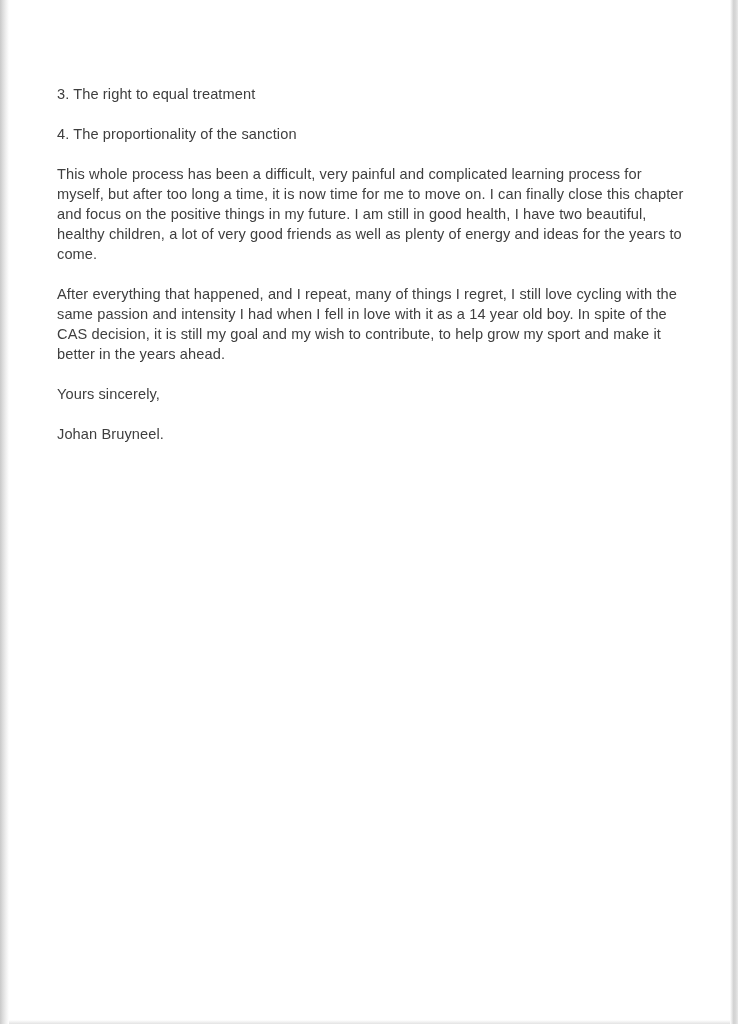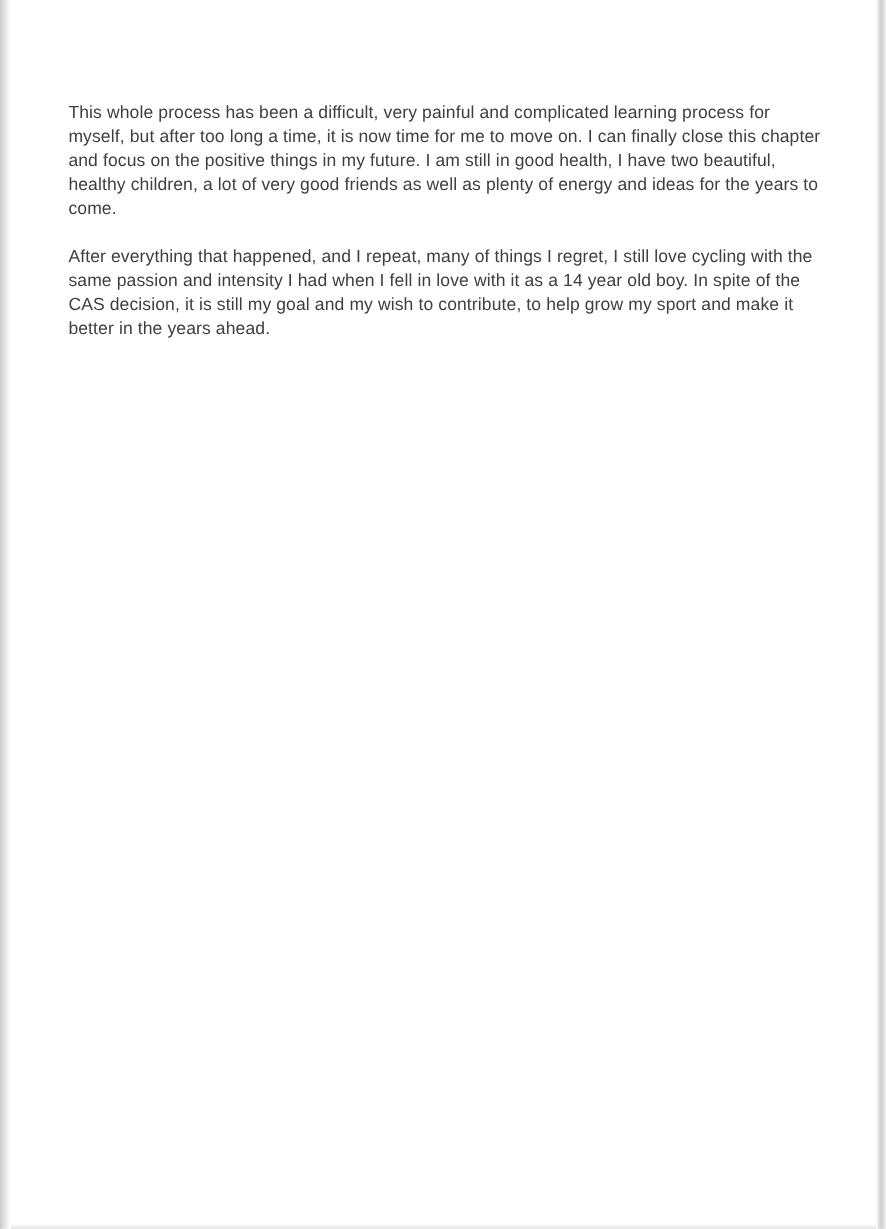--- a/index.html
+++ b/index.html
@@ -54,27 +54,33 @@
     margin: 0;
   }
 </style>
 </head>
 <body>
 
 <div class="page">
 
   <div class="letter-body">
 
+    <div>
+      <p class="list-line">3. The right to equal treatment</p>
+      <p class="list-line" style="margin-bottom:20px;">4. The proportionality of the sanction</p>
+    </div>
 
 
     <p>This whole process has been a difficult, very painful and complicated learning process for myself, but after too long a time, it is now time for me to move on. I can finally close this chapter and focus on the positive things in my future. I am still in good health, I have two beautiful, healthy children, a lot of very good friends as well as plenty of energy and ideas for the years to come.</p>
 
     <p>After everything that happened, and I repeat, many of things I regret, I still love cycling with the same passion and intensity I had when I fell in love with it as a 14 year old boy. In spite of the CAS decision, it is still my goal and my wish to contribute, to help grow my sport and make it better in the years ahead.</p>
 
+    <p>Yours sincerely,</p>
 
+    <p>Johan Bruyneel.</p>
 
   </div>
 
   <div class="edge-left"></div>
   <div class="edge-right"></div>
   <div class="edge-bottom"></div>
 
 </div>
 
 </body></html>

